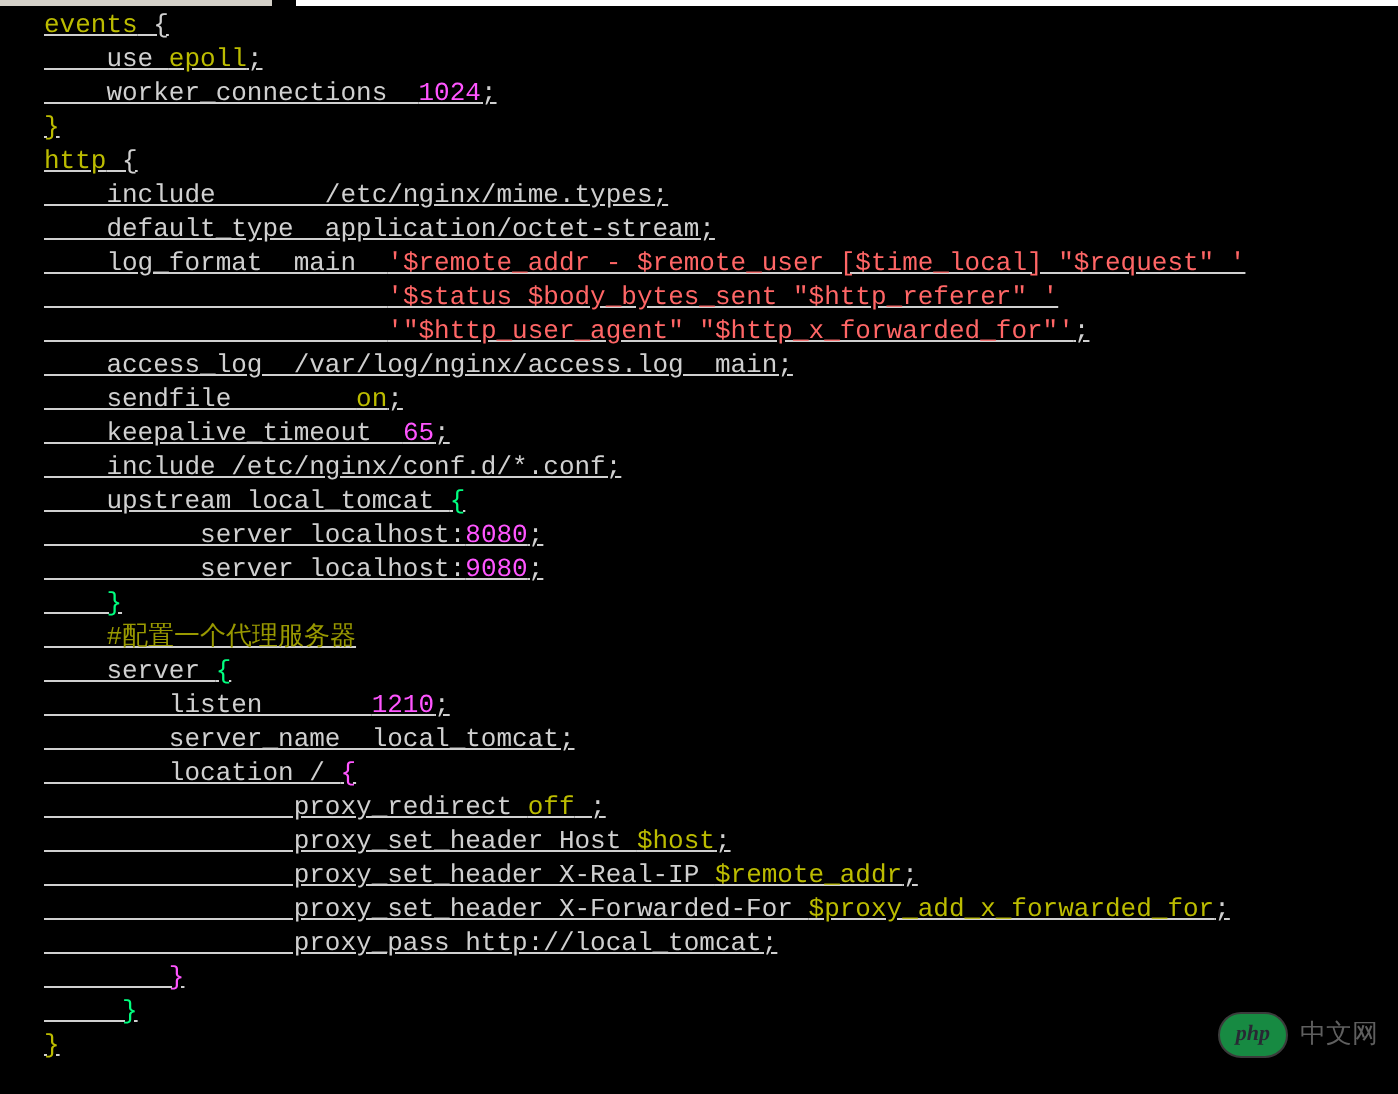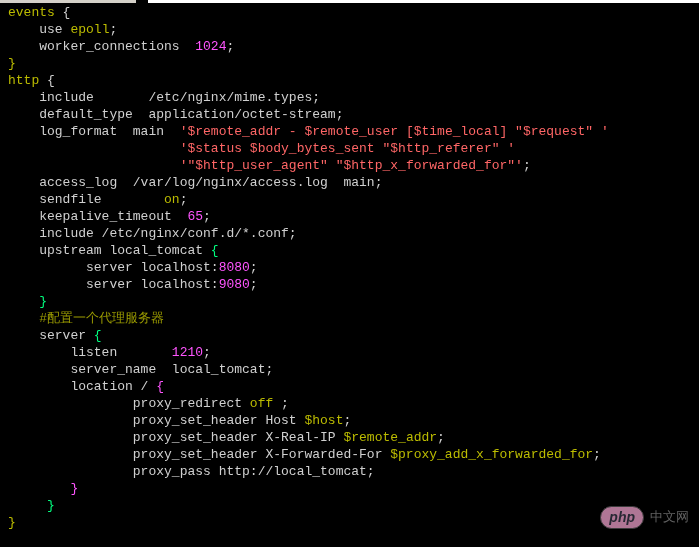--- a/index.html
+++ b/index.html
@@ -27,44 +27,45 @@
     }
     .top-right-white {
       position: absolute;
       top: 0;
       left: 148px;
       right: 0;
       height: 3px;
       background: #fff;
     }
     .terminal {
-      padding: 4px 8px;
+      padding: 4px 22px;
       white-space: pre;
       color: #d0d0d0;
+      text-decoration: underline;
     }
     .green { color: #00ff7f; }
     .olive { color: #bcbc00; }
     .red { color: #ff6666; }
     .magenta { color: #ff55ff; }
     .darkyellow { color: #999900; }
     .watermark {
       position: absolute;
       bottom: 18px;
       right: 10px;
       display: flex;
       align-items: center;
       gap: 6px;
       opacity: 0.7;
     }
     .php-badge {
-      background: #f9a8d4;
+      background: #22c55e;
       border-radius: 12px;
       padding: 2px 8px;
-      font-family: Liberation Sans, sans-serif;
-      font-size: 14px;
+      font-family: Liberation Serif, serif;
+      font-size: 11px;
       font-weight: bold;
       font-style: italic;
       color: #3a3a4a;
       border: 1px solid #555;
     }
     .cn-text {
       color: #888;
       font-family: Liberation Mono, monospace;
       font-size: 13px;
     }

